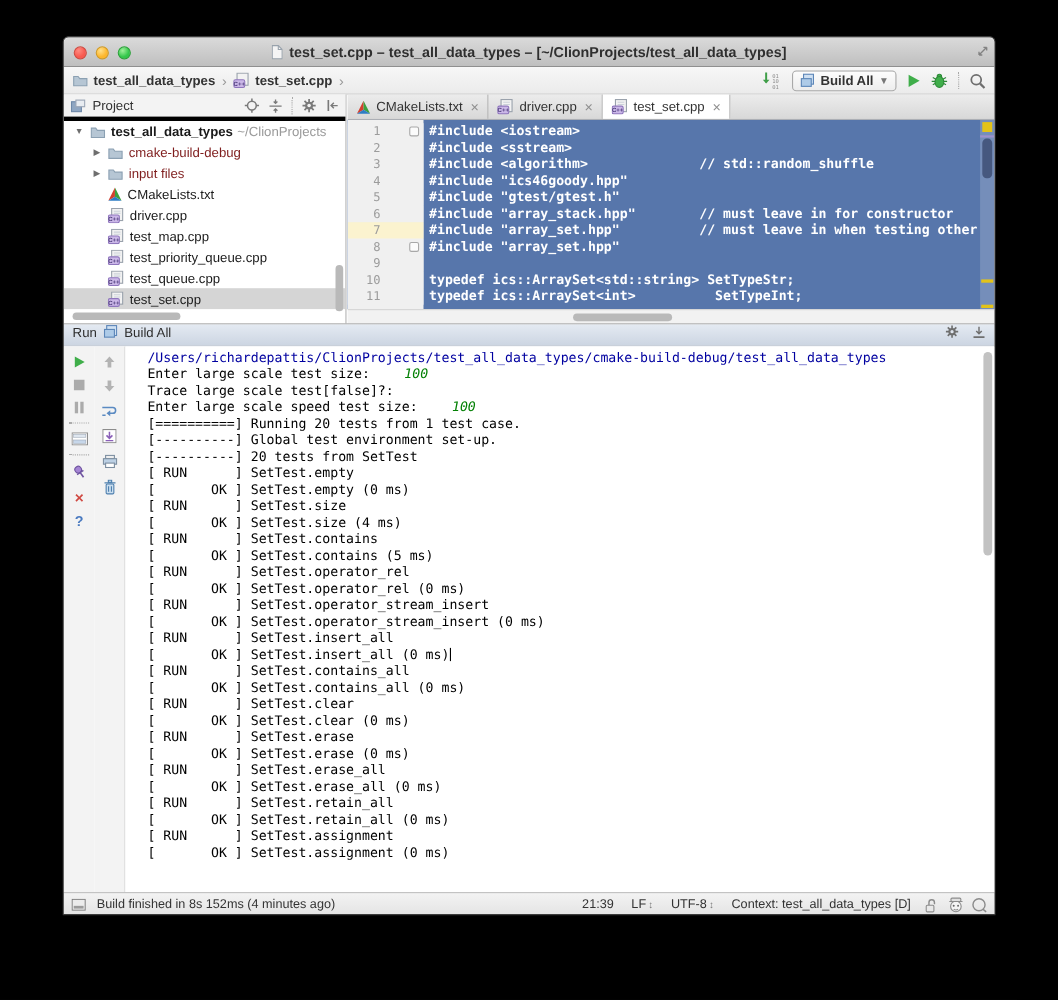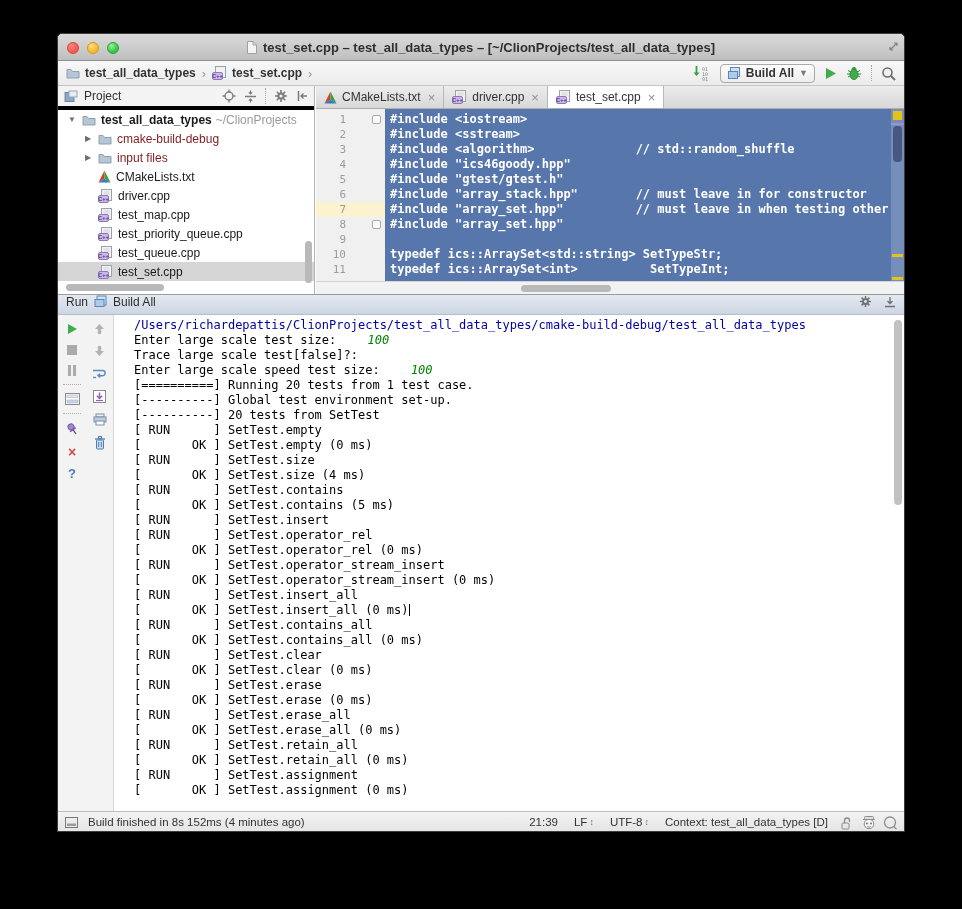--- a/index.html
+++ b/index.html
@@ -610,21 +610,20 @@
           <div class="cline"><span>Enter large scale speed test size: </span><span class="c-input">100</span></div>
           <div class="cline"><span>[==========] Running 20 tests from 1 test case.</span></div>
           <div class="cline"><span>[----------] Global test environment set-up.</span></div>
           <div class="cline"><span>[----------] 20 tests from SetTest</span></div>
           <div class="cline"><span>[ RUN      ] SetTest.empty</span></div>
           <div class="cline"><span>[       OK ] SetTest.empty (0 ms)</span></div>
           <div class="cline"><span>[ RUN      ] SetTest.size</span></div>
           <div class="cline"><span>[       OK ] SetTest.size (4 ms)</span></div>
           <div class="cline"><span>[ RUN      ] SetTest.contains</span></div>
           <div class="cline"><span>[       OK ] SetTest.contains (5 ms)</span></div>
-          <div class="cline"><span>[ RUN      ] SetTest.insert</span></div>
           <div class="cline"><span>[ RUN      ] SetTest.operator_rel</span></div>
           <div class="cline"><span>[       OK ] SetTest.operator_rel (0 ms)</span></div>
           <div class="cline"><span>[ RUN      ] SetTest.operator_stream_insert</span></div>
           <div class="cline"><span>[       OK ] SetTest.operator_stream_insert (0 ms)</span></div>
           <div class="cline"><span>[ RUN      ] SetTest.insert_all</span></div>
           <div class="cline"><span>[       OK ] SetTest.insert_all (0 ms)</span><span class="caret"></span></div>
           <div class="cline"><span>[ RUN      ] SetTest.contains_all</span></div>
           <div class="cline"><span>[       OK ] SetTest.contains_all (0 ms)</span></div>
           <div class="cline"><span>[ RUN      ] SetTest.clear</span></div>
           <div class="cline"><span>[       OK ] SetTest.clear (0 ms)</span></div>

